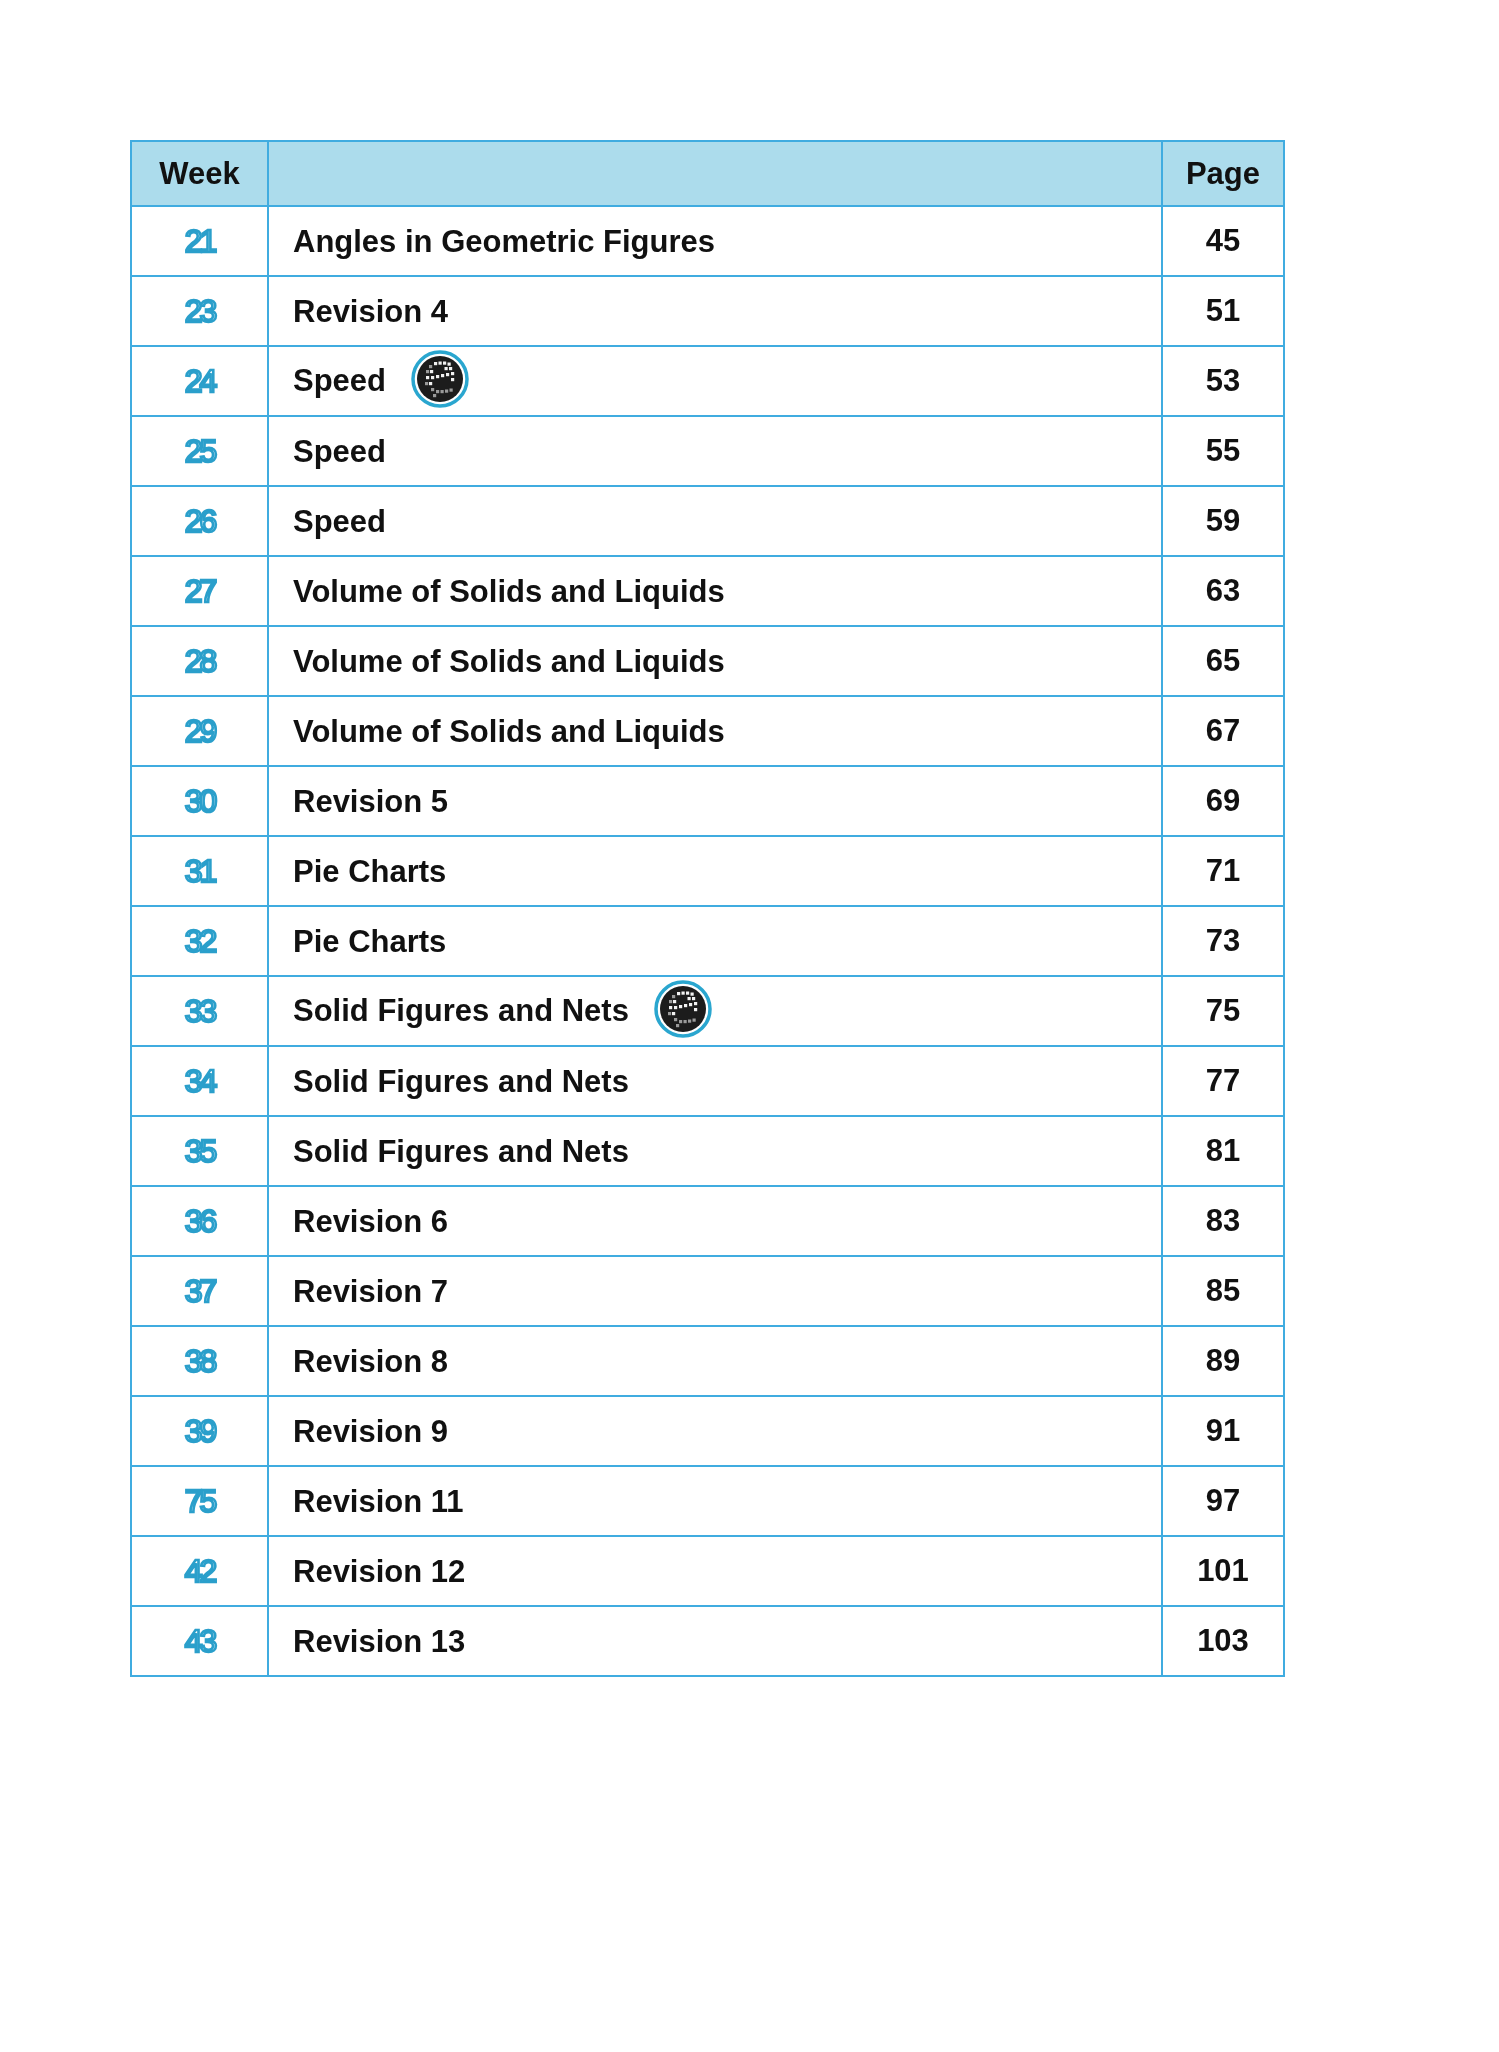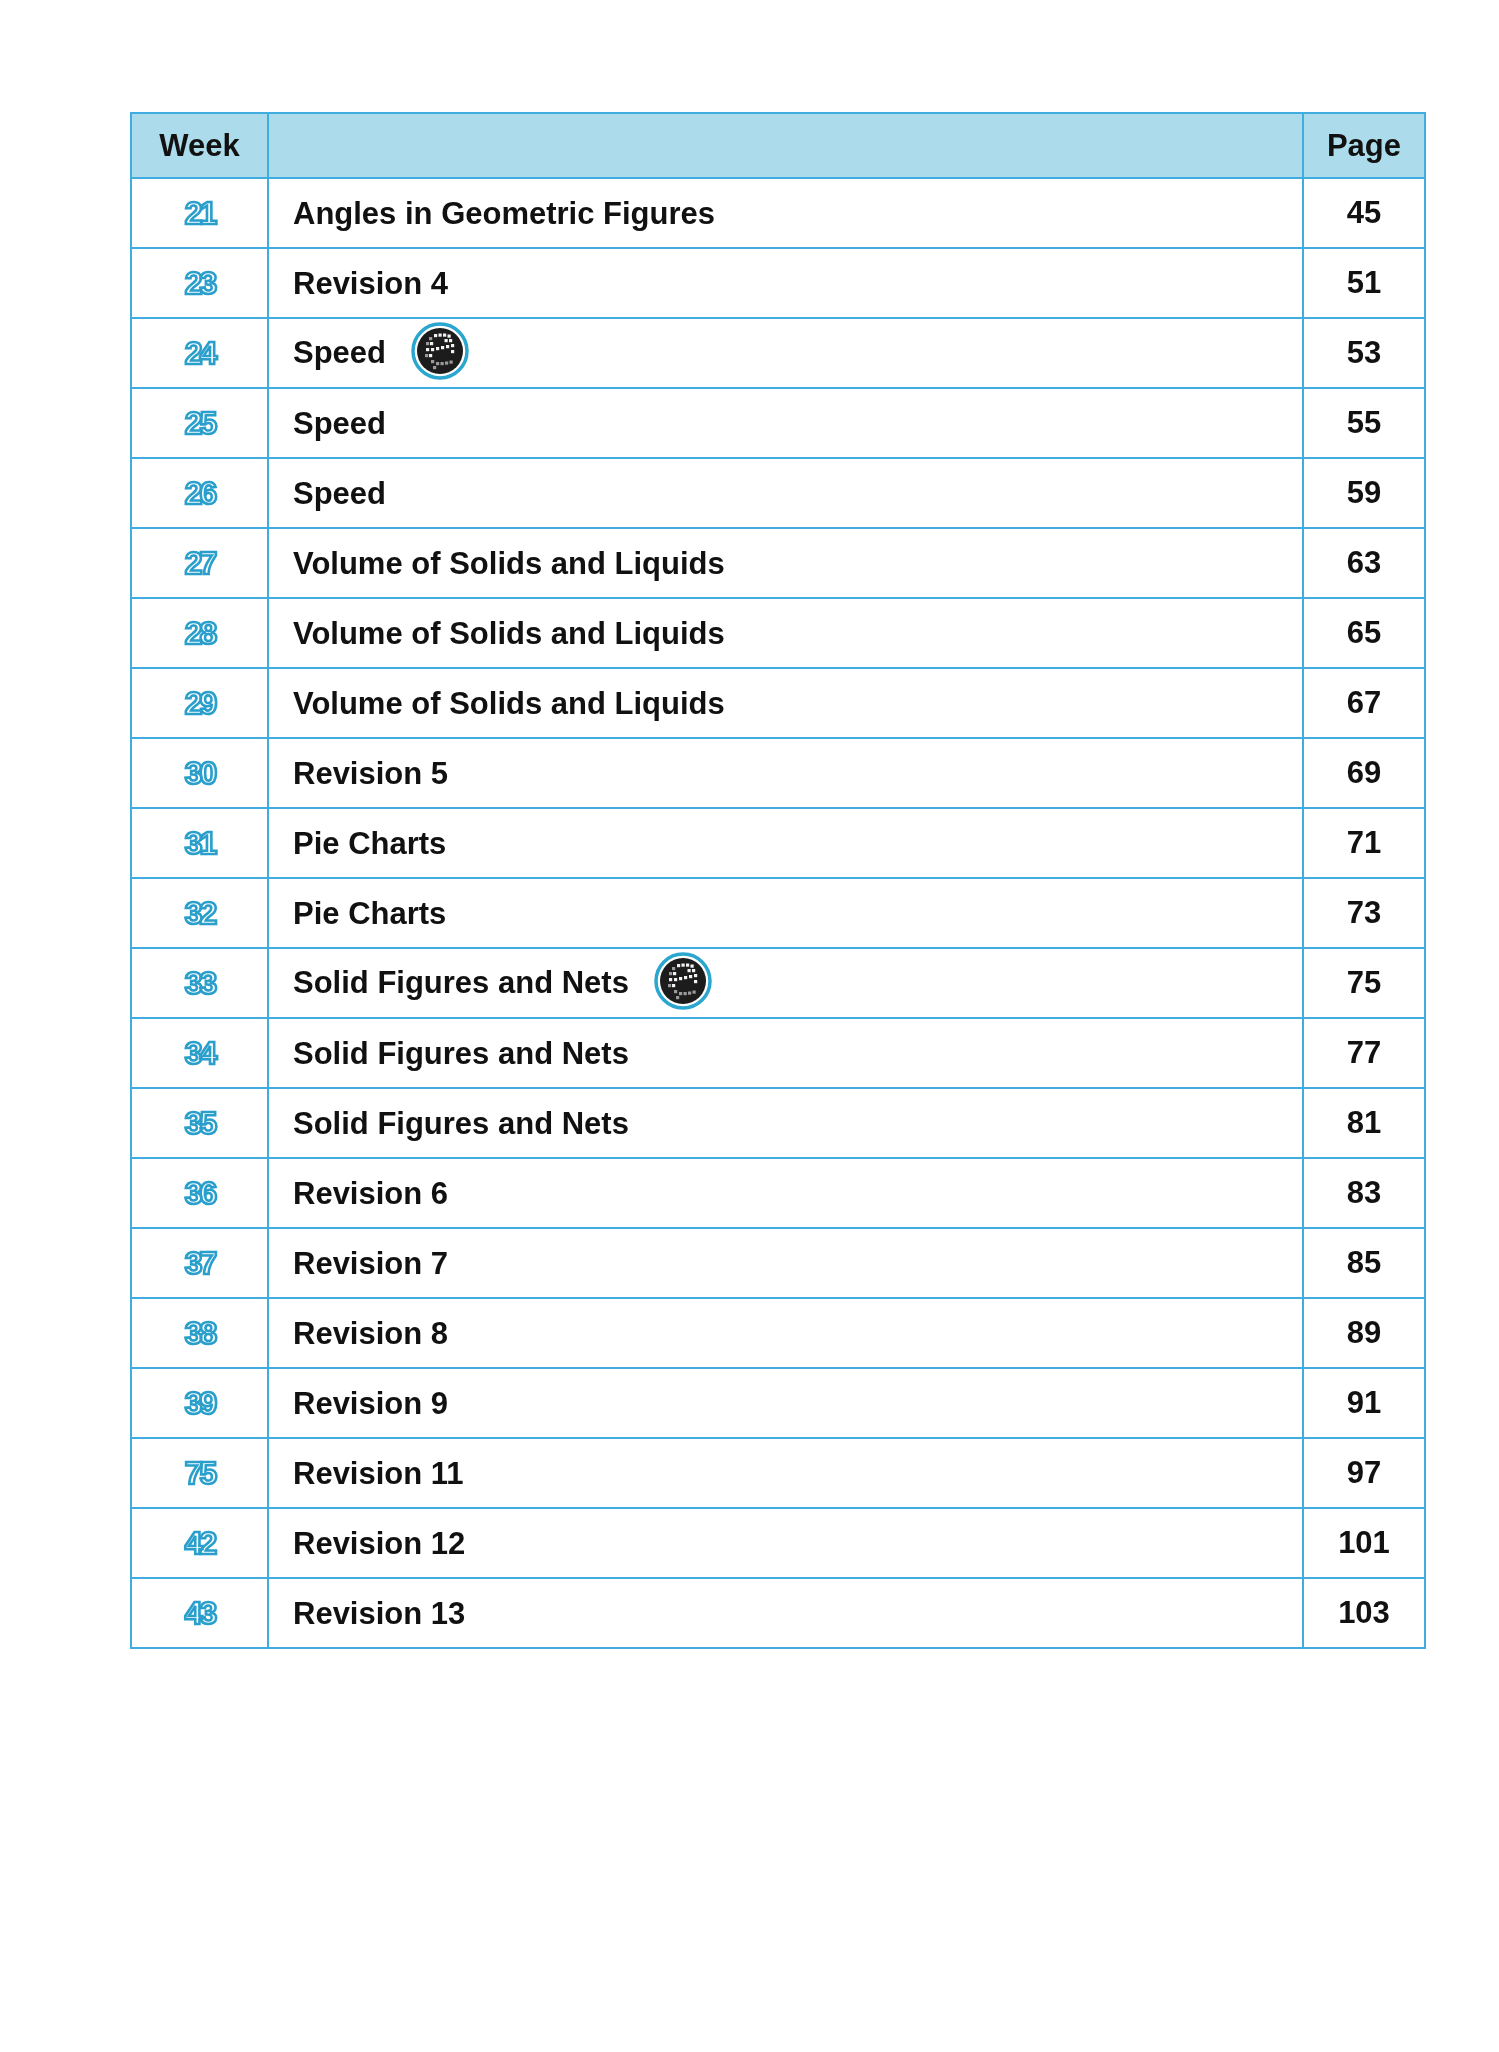--- a/index.html
+++ b/index.html
@@ -1,30 +1,30 @@
 <!DOCTYPE html>
 <html><head>
 <meta charset="utf-8">
 <style>
   html, body { margin: 0; padding: 0; background: #ffffff; }
   body { width: 1499px; height: 2052px; position: relative; overflow: hidden; font-family: "Liberation Sans", sans-serif; }
   .toc {
-    position: absolute; left: 130px; top: 112px; width: 1296px;
+    position: absolute; left: 130px; top: 140px; width: 1155px;
     border-collapse: collapse; table-layout: fixed;
   }
   .toc th, .toc td { border: 2px solid #40ace0; padding: 0; }
   .toc thead th {
     background: #acdcec; height: 63px; font-weight: bold; font-size: 31px; color: #111111;
     text-align: center; vertical-align: middle;
   }
   .toc tbody td { height: 68px; vertical-align: middle; }
   .col-week { width: 137px; }
   .col-page { width: 122px; }
   .week-num {
-    display: block; text-align: center; font-weight: bold; font-size: 32px;
+    display: block; text-align: center; font-weight: normal; font-size: 32px;
     color: #ffffff; -webkit-text-stroke: 2.6px #2a9fcb; letter-spacing: -3px;
     font-family: "Liberation Sans", sans-serif;
   }
   .topic { padding-left: 24px !important; font-size: 31px; color: #111111; white-space: nowrap; }
   .topic-text { vertical-align: middle; font-weight: bold; }
   .page-num { text-align: center; font-weight: bold; font-size: 31px; color: #111111; margin-left: 10px; }
   .badge {
     display: inline-block; vertical-align: middle; margin-left: 16px;
     width: 58px; height: 58px; position: relative; top: -2px;
   }

